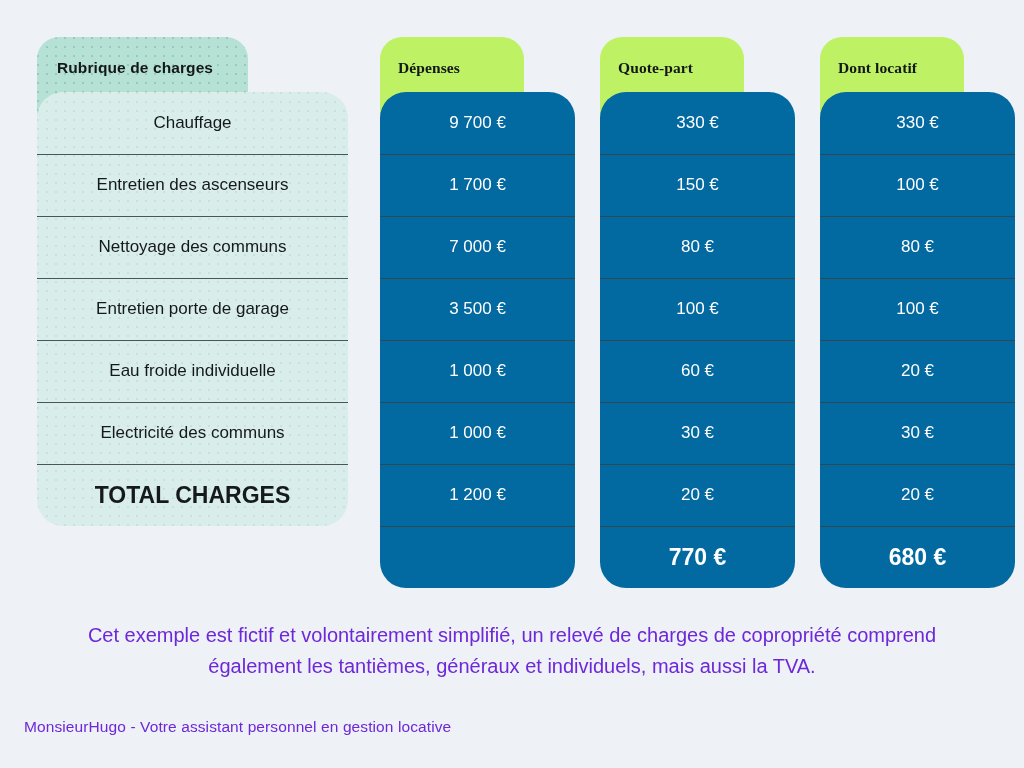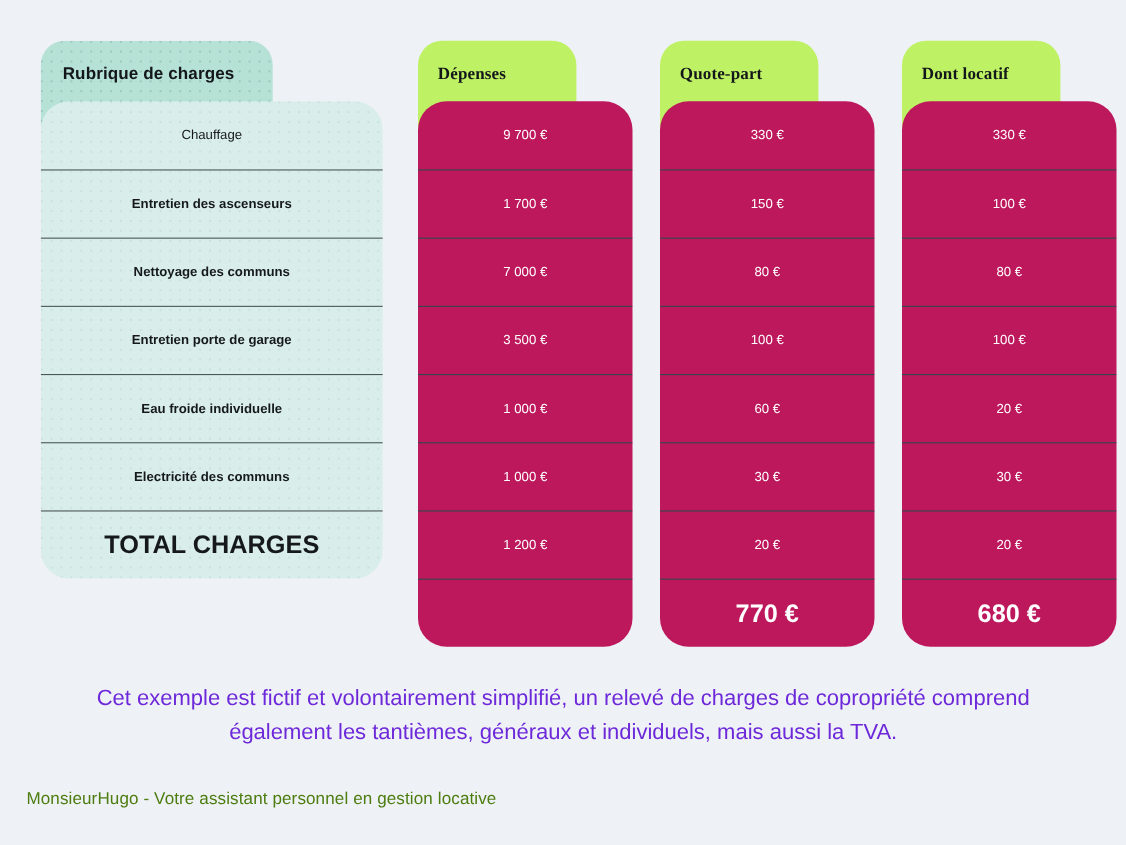--- a/index.html
+++ b/index.html
@@ -57,21 +57,21 @@
     overflow: hidden;
     z-index: 2;
   }
 
   .cell {
     height: 62px;
     display: flex;
     align-items: center;
     justify-content: center;
     box-sizing: border-box;
-    font-size: 12px;
+    font-size: 17px;
     line-height: 1.1;
     position: relative;
   }
   .cell + .cell {
     border-top: 1.6px solid #2e3a3f;
   }
   .cell.total-cell {
     font-weight: bold;
     font-size: 23px;
   }
@@ -90,33 +90,32 @@
     background-color: #d9eeeb;
     background-image:
       radial-gradient(circle at 1px 1px, rgba(120,160,155,0.16) 0.9px, transparent 1.1px);
     background-size: 9px 9px;
   }
   .theme-green .cell {
     color: #16191c;
   }
   .theme-green .cell + .cell {
     border-top-color: #4b5558;
-    font-weight: bold;
   }
 
   
   .theme-blue .col-header {
     background: #bef264;
     font-family: Liberation Serif, serif;
   }
   .theme-blue .col-header-label {
     padding-left: 18px;
   }
   .theme-blue .col-body {
-    background: #be185d;
+    background: #0369a1;
   }
   .theme-blue .cell {
     color: #ffffff;
   }
   .theme-blue .cell + .cell {
     border-top-color: #33474f;
   }
 
   
   #footnote {
@@ -200,13 +199,13 @@
         <div class="cell">20 €</div>
         <div class="cell">30 €</div>
         <div class="cell">20 €</div>
         <div class="cell total-cell">680 €</div>
       </div>
     </div>
   </div>
 
 <div id="footnote">Cet exemple est fictif et volontairement simplifié, un relevé de charges de copropriété comprend également les tantièmes, généraux et individuels, mais aussi la TVA.</div>
 
-<div id="brand" style="color: #4d7c0f;">MonsieurHugo - Votre assistant personnel en gestion locative</div>
+<div id="brand" style="color: #6d28d9;">MonsieurHugo - Votre assistant personnel en gestion locative</div>
 
 </body></html>

